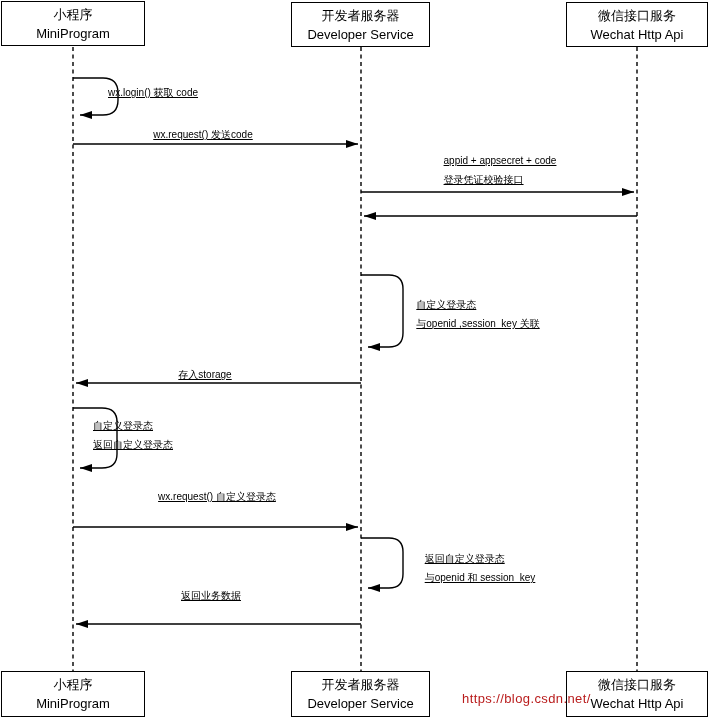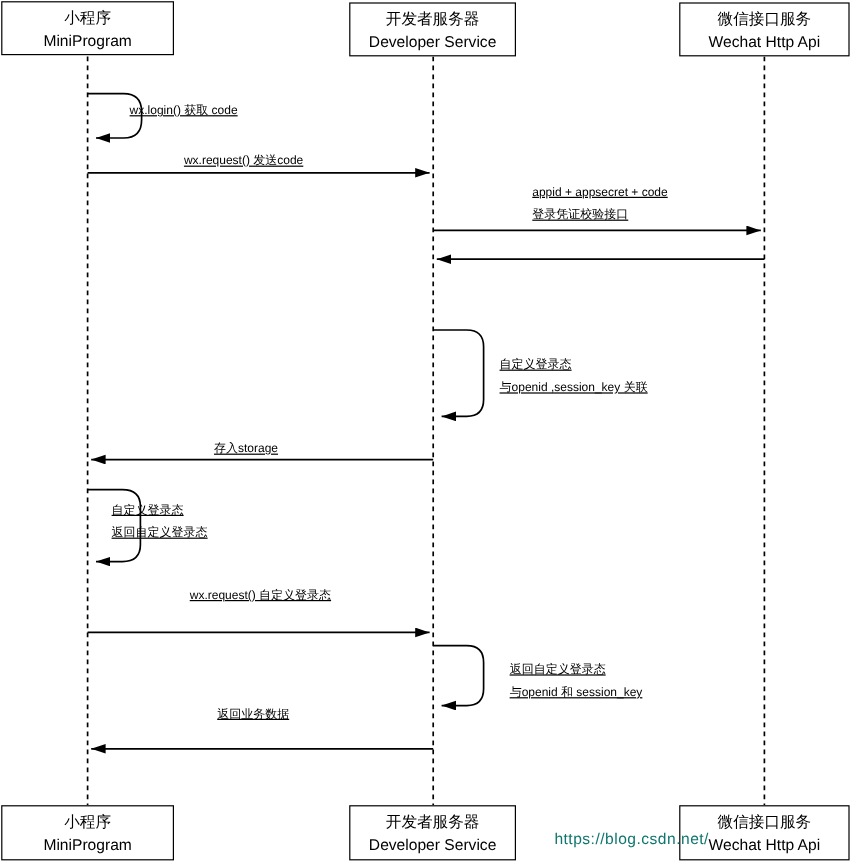--- a/index.html
+++ b/index.html
@@ -18,21 +18,21 @@
   }
   .pbox .pline{position:relative;z-index:3;white-space:nowrap;}
   .mlabel{
     position:absolute;font-size:10px;line-height:19px;white-space:nowrap;
     text-align:left;z-index:2;text-decoration:underline;
   }
   .mlabel.center{transform:translateX(-50%);}
   .mlabel span{display:block;}
   .watermark{
     position:absolute;left:462px;top:691px;z-index:2;
-    font-size:13px;letter-spacing:.4px;color:#0f766e;white-space:nowrap;
+    font-size:13px;letter-spacing:.4px;color:#b91c1c;white-space:nowrap;
   }
 </style>
 </head>
 <body>
 
 <div id="stage">
 
   <svg class="wires" width="710" height="720" viewBox="0 0 710 720">
     <defs>
       <marker id="arr" markerUnits="userSpaceOnUse" markerWidth="14" markerHeight="10" refX="12" refY="4" orient="auto">

